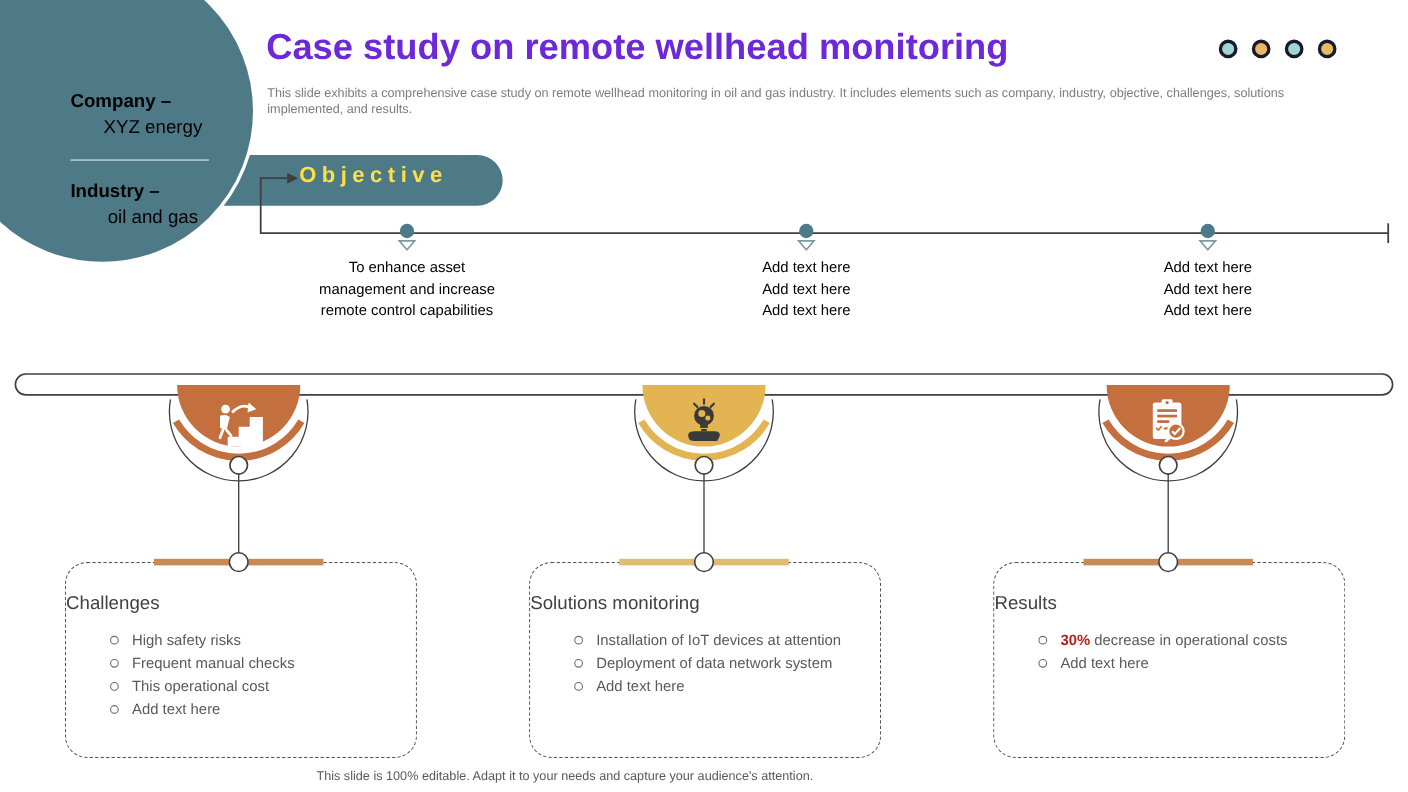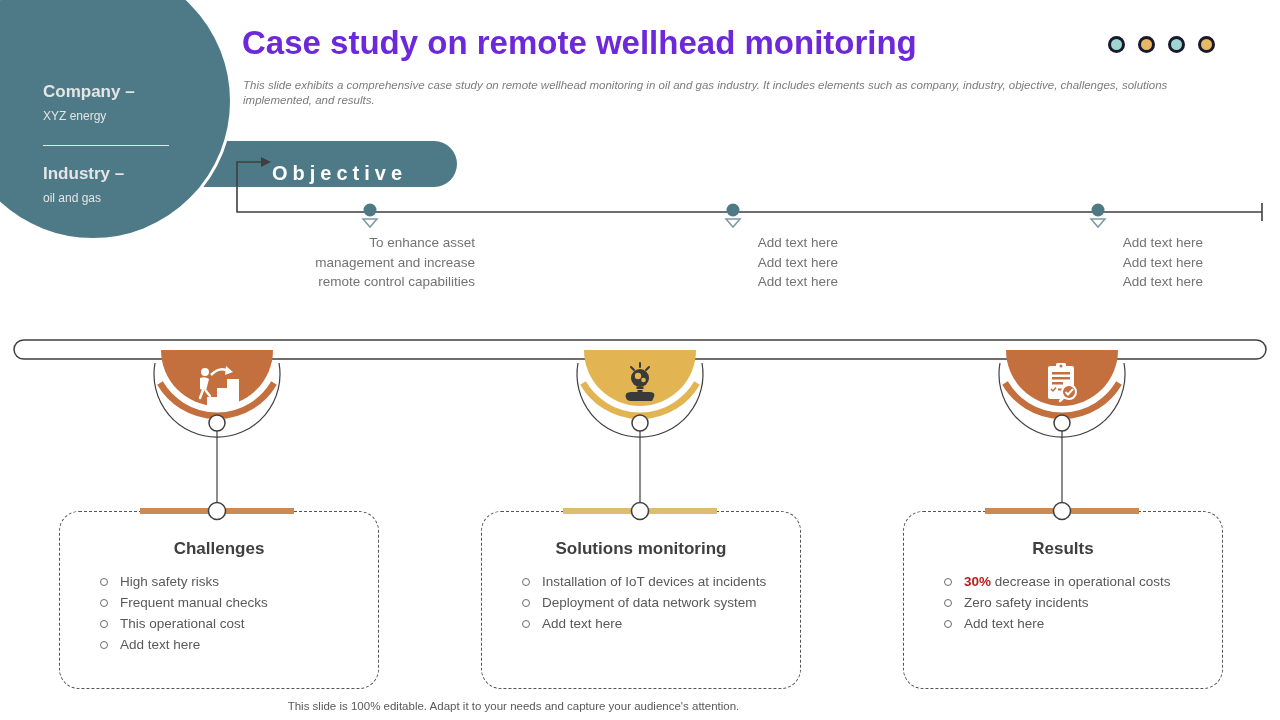--- a/index.html
+++ b/index.html
@@ -3,56 +3,56 @@
 <meta charset="utf-8">
 <style>
   html,body{margin:0;padding:0;}
   body{width:1280px;height:720px;position:relative;overflow:hidden;background:#ffffff;
        font-family:"Liberation Sans",sans-serif;}
   .abs{position:absolute;}
 
   
   .company-circle{left:-47px;top:-39px;width:274px;height:274px;border-radius:50%;
     background:#4e7a87;border:3px solid #ffffff;z-index:2;}
-  .company-inner{position:absolute;left:87px;top:116px;width:150px;color:#e5e5e5;}
+  .company-inner{position:absolute;left:108px;top:116px;width:150px;color:#000000;}
   .cc-label{font-weight:bold;font-size:17px;line-height:24px;}
-  .cc-value{font-size:12px;line-height:24px;}
+  .cc-value{font-size:17px;line-height:24px;text-align:center;}
   .cc-divider{width:126px;height:0;border-top:1px solid #dfe9ec;margin:17px 0 16px 0;}
 
   
   .slide-title{left:242px;top:24px;width:820px;font-size:33px;font-weight:bold;color:#6d28d9;z-index:4;}
-  .slide-subtitle{left:243px;top:78px;width:975px;font-size:11.5px;line-height:14.5px;color:#7c7c7c;z-index:4;font-style:italic;}
+  .slide-subtitle{left:243px;top:78px;width:975px;font-size:11.5px;line-height:14.5px;color:#7c7c7c;z-index:4;}
   .deco-dots{left:1108px;top:36px;display:flex;gap:13px;z-index:4;}
   .deco-dot{width:11px;height:11px;border-radius:50%;border:3px solid #19192e;}
   .deco-dot.t{background:#9fd6d2;}
   .deco-dot.o{background:#e8b964;}
 
   
   .objective-pill{left:140px;top:141px;width:317px;height:46px;border-radius:23px;
     background:#4e7a87;z-index:1;}
-  .objective-label{position:absolute;left:132px;top:21px;font-size:20px;font-weight:bold;
-    letter-spacing:5px;color:#ffffff;}
-
-  
-  .node-text{top:233px;width:210px;text-align:right;font-size:13.5px;line-height:19.5px;
-    color:#737373;white-space:pre-line;z-index:4;}
+  .objective-label{position:absolute;left:132px;top:7px;font-size:20px;font-weight:bold;
+    letter-spacing:5px;color:#fde047;}
+
+  
+  .node-text{top:233px;width:210px;text-align:center;font-size:13.5px;line-height:19.5px;
+    color:#000000;white-space:pre-line;z-index:4;}
   .node-1{left:265px;}
   .node-2{left:628px;}
   .node-3{left:993px;}
 
   
   .deco-svg{left:0;top:0;z-index:3;pointer-events:none;}
 
   
   .detail-box{top:511px;width:318px;height:176px;border:1.5px dashed #555555;border-radius:20px;
     z-index:1;background:#ffffff;}
   .box-1{left:59px;}
   .box-2{left:481px;}
   .box-3{left:903px;}
-  .box-title{margin-top:27px;text-align:center;font-size:17px;font-weight:bold;color:#3f3f3f;}
+  .box-title{margin-top:27px;font-size:17px;font-weight:normal;color:#3f3f3f;}
   .box-list{list-style:none;margin:12px 0 0 0;padding:0 18px 0 38px;}
   .box-list li{position:relative;font-size:13.5px;line-height:21px;color:#595959;padding-left:22px;}
   .box-list li::before{content:"";position:absolute;left:2px;top:7px;width:6px;height:6px;
     border:1.5px solid #6b6b6b;border-radius:50%;}
   .box-list .b{font-weight:bold;color:#b91c1c;}
 
   
   .slide-footer{left:0;top:700px;width:1027px;text-align:center;font-size:11.5px;color:#595959;z-index:4;}
 </style>
 </head>
@@ -182,28 +182,27 @@
     <li><span class="b"></span><span>High safety risks</span></li>
     <li><span class="b"></span><span>Frequent manual checks</span></li>
     <li><span class="b"></span><span>This operational cost</span></li>
     <li><span class="b"></span><span>Add text here</span></li>
   </ul>
 </div>
 
 <div class="abs detail-box box-2">
   <div class="box-title">Solutions monitoring</div>
   <ul class="box-list">
-    <li><span class="b"></span><span>Installation of IoT devices at incidents</span></li>
+    <li><span class="b"></span><span>Installation of IoT devices at attention</span></li>
     <li><span class="b"></span><span>Deployment of data network system</span></li>
     <li><span class="b"></span><span>Add text here</span></li>
   </ul>
 </div>
 
 <div class="abs detail-box box-3">
   <div class="box-title">Results</div>
   <ul class="box-list">
     <li><span class="b">30%</span><span> decrease in operational costs</span></li>
-    <li><span class="b"></span><span>Zero safety incidents</span></li>
     <li><span class="b"></span><span>Add text here</span></li>
   </ul>
 </div>
 
 <div class="abs slide-footer">This slide is 100% editable. Adapt it to your needs and capture your audience's attention.</div>
 
 </body></html>

